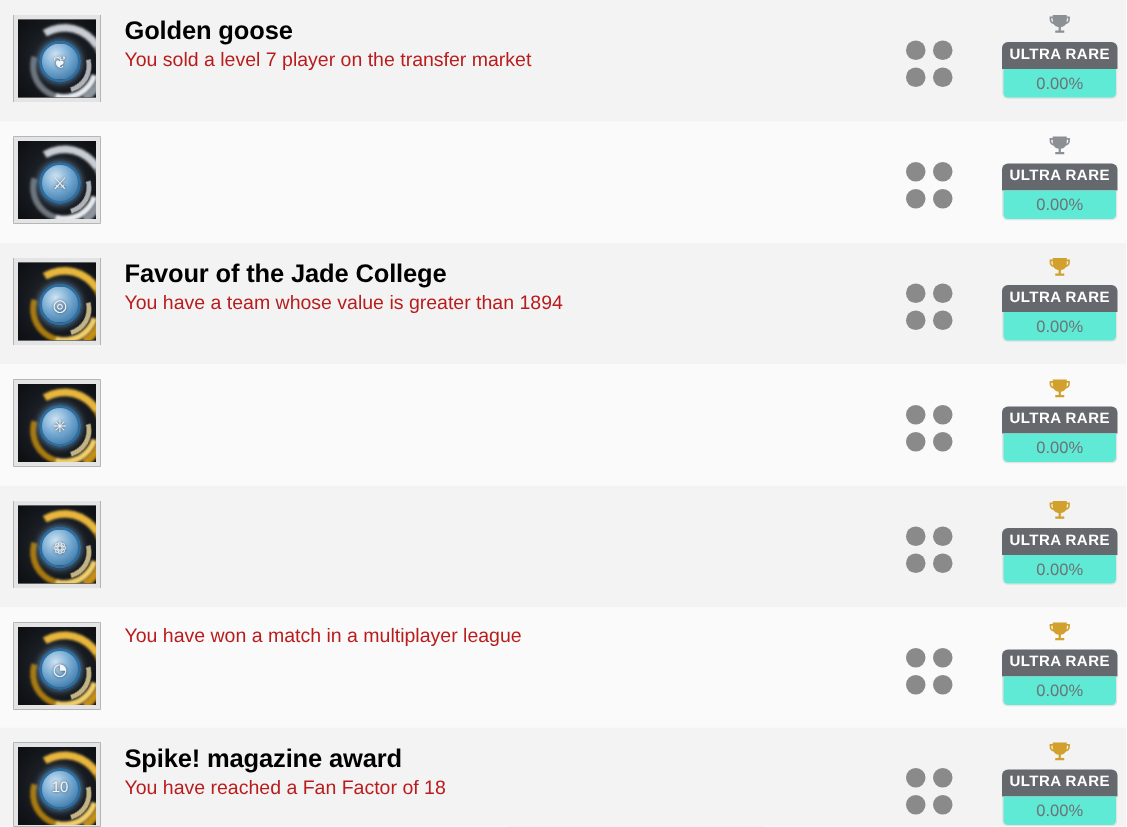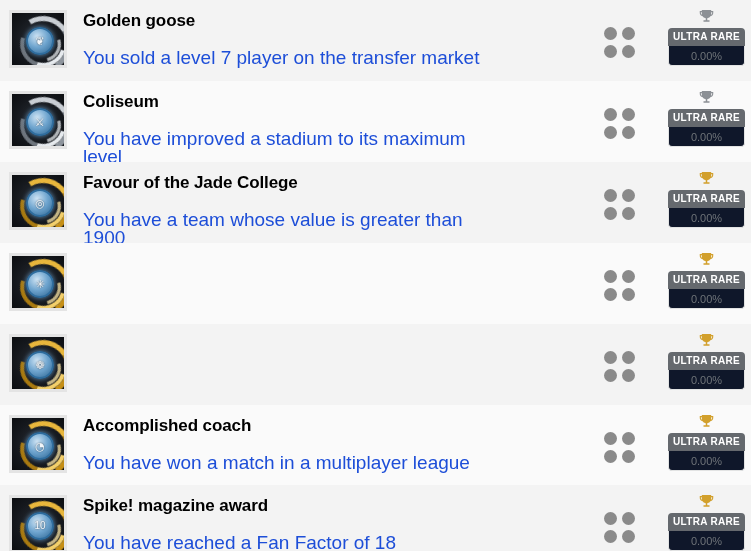--- a/index.html
+++ b/index.html
@@ -110,24 +110,24 @@
   }
   .ach-title {
     font-size: 17px;
     font-weight: bold;
     color: #000000;
     line-height: 21px;
     letter-spacing: -0.1px;
     white-space: nowrap;
   }
   .ach-desc {
-    font-size: 19px;
-    color: #1d4ed8;
+    font-size: 13px;
+    color: #b91c1c;
     line-height: 18px;
-    margin-top: 18px;
+    margin-top: 0;
   }
 
   
   .ach-right {
     flex: 0 0 auto;
     display: flex;
     align-items: flex-start;
     margin-left: auto;
     padding-right: 6px;
     gap: 24px;
@@ -173,21 +173,21 @@
     color: #ffffff;
     font-size: 10px;
     font-weight: bold;
     letter-spacing: .3px;
     line-height: 18px;
     height: 18px;
     border-radius: 4px 4px 0 0;
   }
   .rarity-pct {
     display: block;
-    background: #0f172a;
+    background: #5eead4;
     color: #6e7378;
     font-size: 11px;
     line-height: 20px;
     height: 20px;
     border-radius: 0 0 4px 4px;
     border: 1px solid #e2e3e3;
     border-top: none;
     box-sizing: border-box;
   }
 </style>
@@ -230,24 +230,20 @@
       <div class="ach-icon-wrap">
         <div class="ach-icon silver">
           <span class="swirl swirl-1"></span>
           <span class="swirl swirl-2"></span>
           <span class="swirl swirl-3"></span>
           <span class="core">
             <span class="core-glyph">⚔</span>
           </span>
         </div>
       </div>
-      <div class="ach-text">
-        <div class="ach-title">Coliseum</div>
-        <div class="ach-desc">You have improved a stadium to its maximum level</div>
-      </div>
       <div class="ach-right">
         <div class="dots-icon">
           <i></i>
           <i></i>
           <i></i>
           <i></i>
         </div>
         <div class="rarity-col">
           <div class="trophy-icon silver"><svg width="15" height="15" viewBox="0 0 16 16" aria-hidden="true">
               <path fill="currentColor" d="M3 1h10v1.2h2.2v2c0 1.7-1.2 3-2.7 3.2A5 5 0 0 1 8.8 9.8V12h2.4v1.6H4.8V12h2.4V9.8A5 5 0 0 1 3.5 7.4C2 7.2.8 5.9.8 4.2v-2H3V1zm0 2.4H2v.8c0 .9.5 1.6 1.2 1.9-.1-.4-.2-.9-.2-1.4V3.4zm10 0v1.3c0 .5-.1 1-.2 1.4.7-.3 1.2-1 1.2-1.9v-.8h-1z"></path>
@@ -263,21 +259,21 @@
           <span class="swirl swirl-1"></span>
           <span class="swirl swirl-2"></span>
           <span class="swirl swirl-3"></span>
           <span class="core">
             <span class="core-glyph">◎</span>
           </span>
         </div>
       </div>
       <div class="ach-text">
         <div class="ach-title">Favour of the Jade College</div>
-        <div class="ach-desc">You have a team whose value is greater than 1900</div>
+        <div class="ach-desc">You have a team whose value is greater than 1894</div>
       </div>
       <div class="ach-right">
         <div class="dots-icon">
           <i></i>
           <i></i>
           <i></i>
           <i></i>
         </div>
         <div class="rarity-col">
           <div class="trophy-icon gold"><svg width="15" height="15" viewBox="0 0 16 16" aria-hidden="true">
@@ -347,21 +343,20 @@
         <div class="ach-icon gold">
           <span class="swirl swirl-1"></span>
           <span class="swirl swirl-2"></span>
           <span class="swirl swirl-3"></span>
           <span class="core">
             <span class="core-glyph">◔</span>
           </span>
         </div>
       </div>
       <div class="ach-text">
-        <div class="ach-title">Accomplished coach</div>
         <div class="ach-desc">You have won a match in a multiplayer league</div>
       </div>
       <div class="ach-right">
         <div class="dots-icon">
           <i></i>
           <i></i>
           <i></i>
           <i></i>
         </div>
         <div class="rarity-col">

